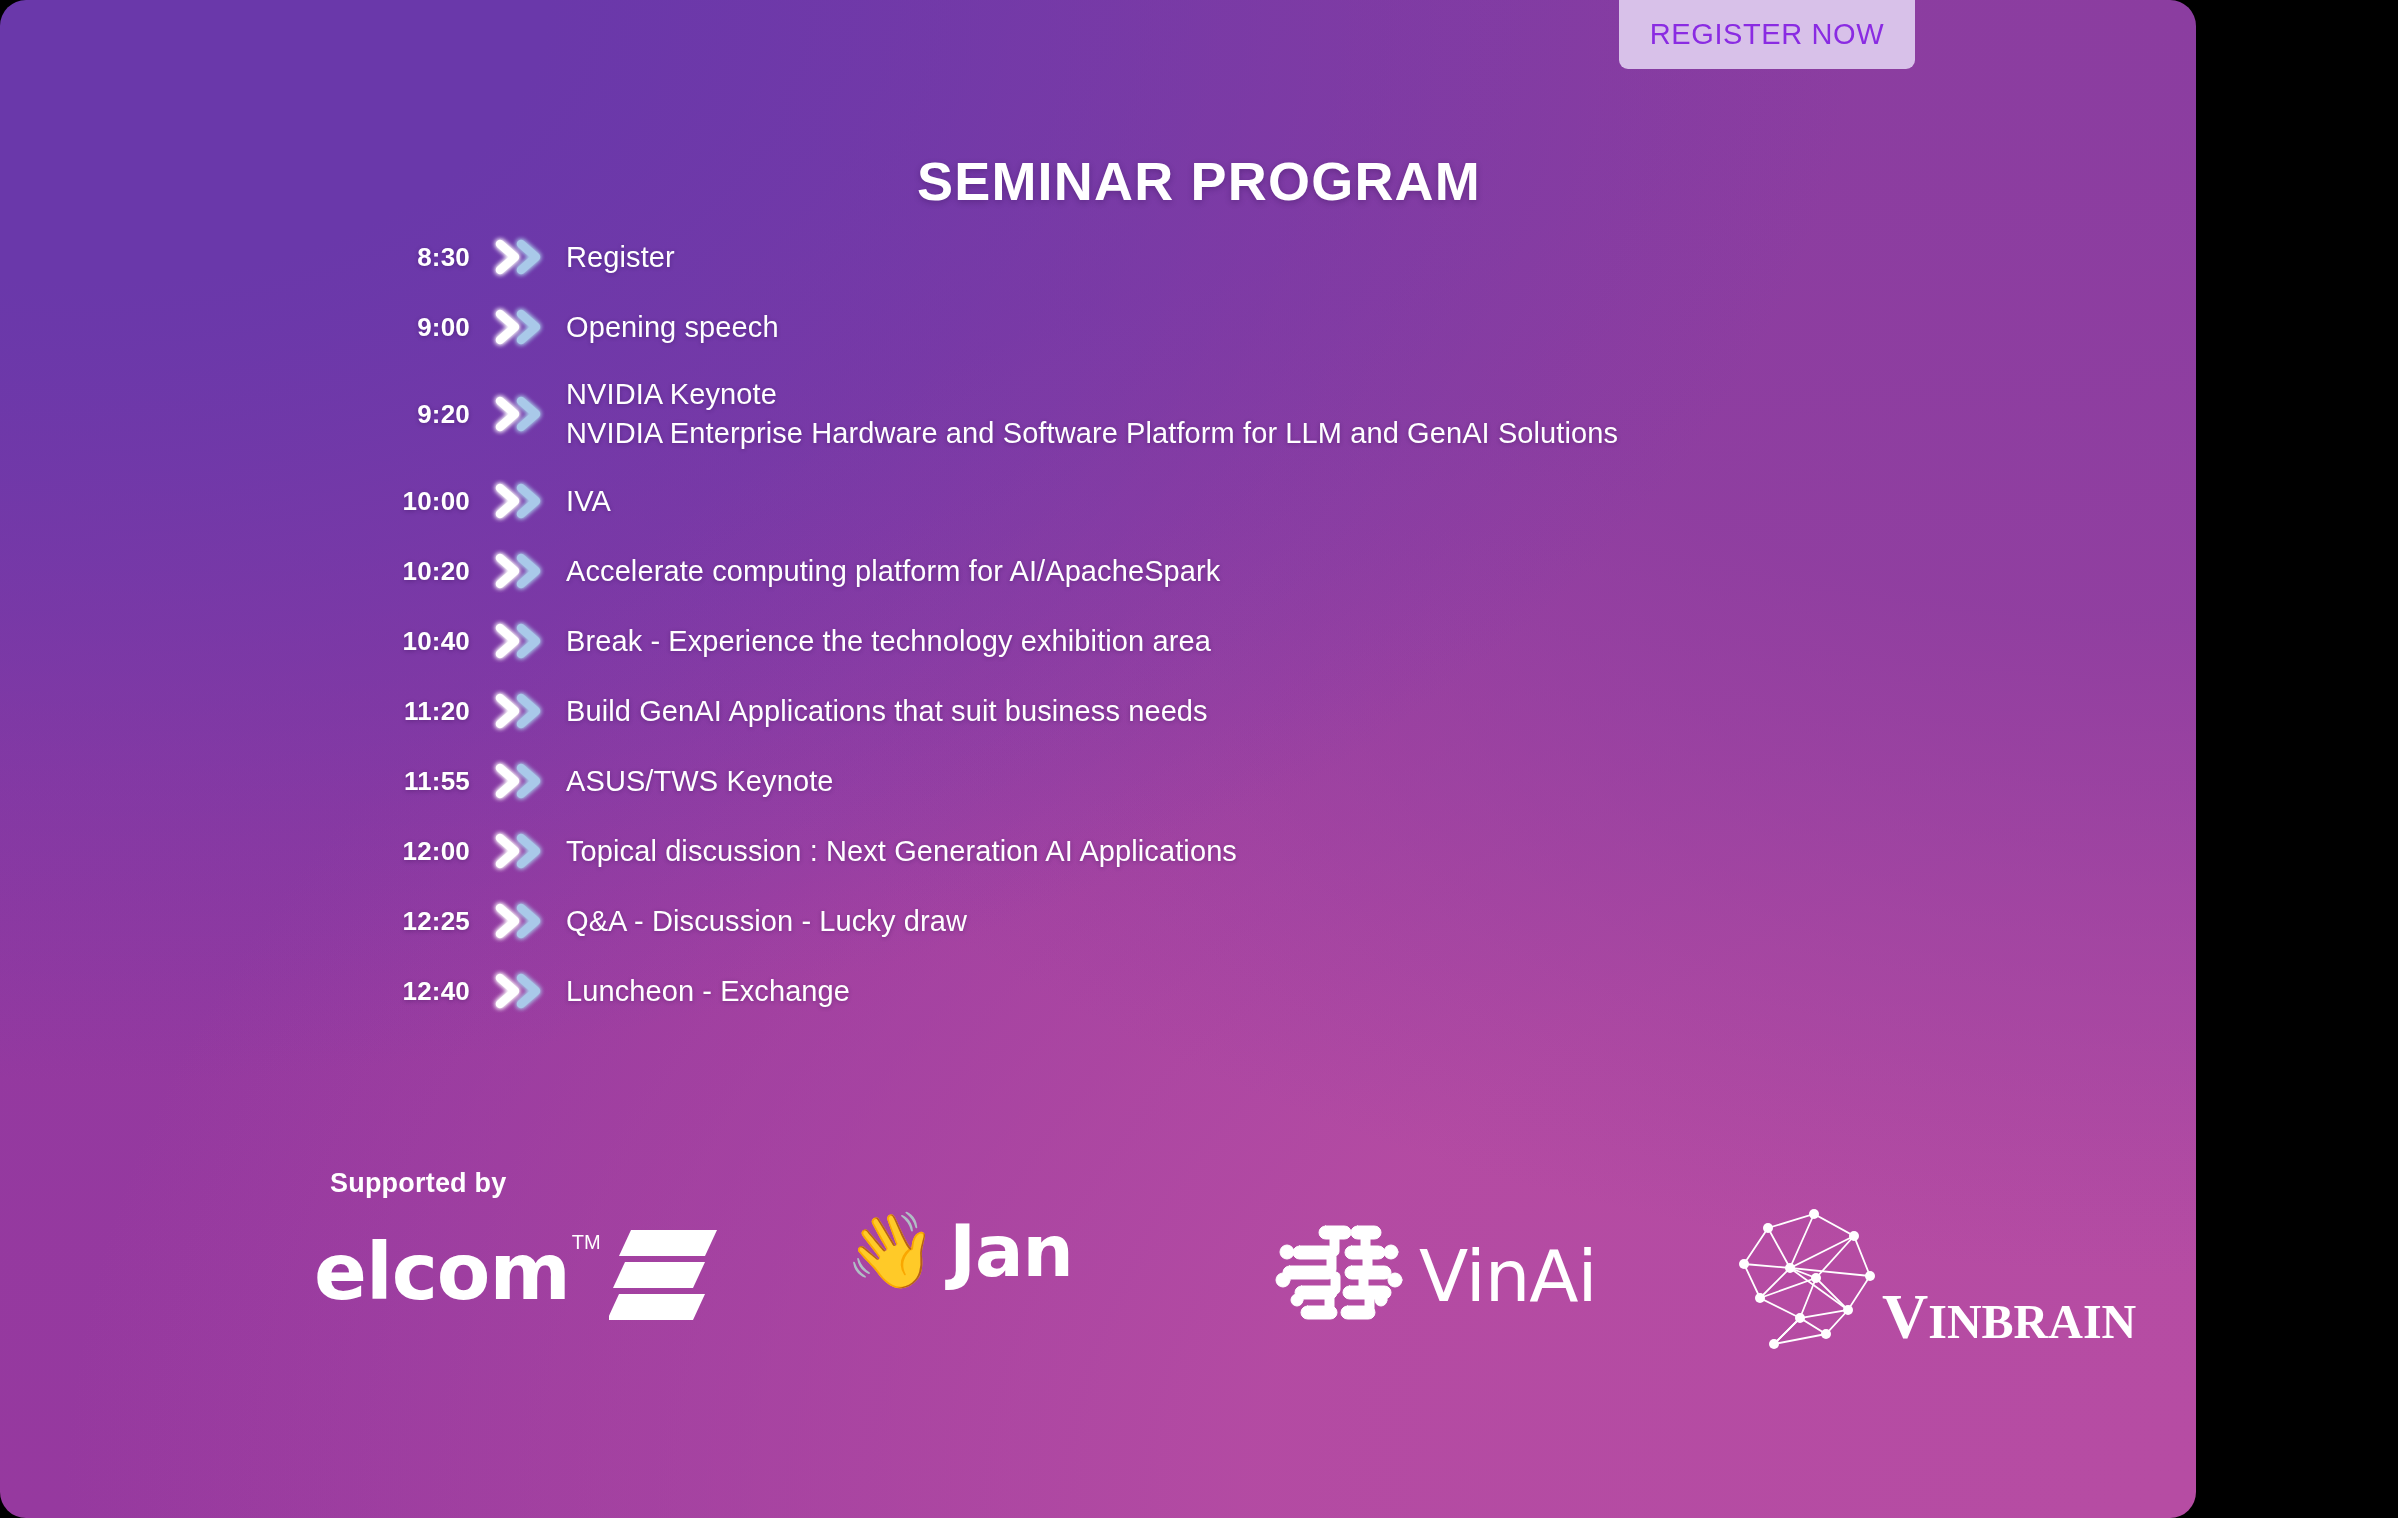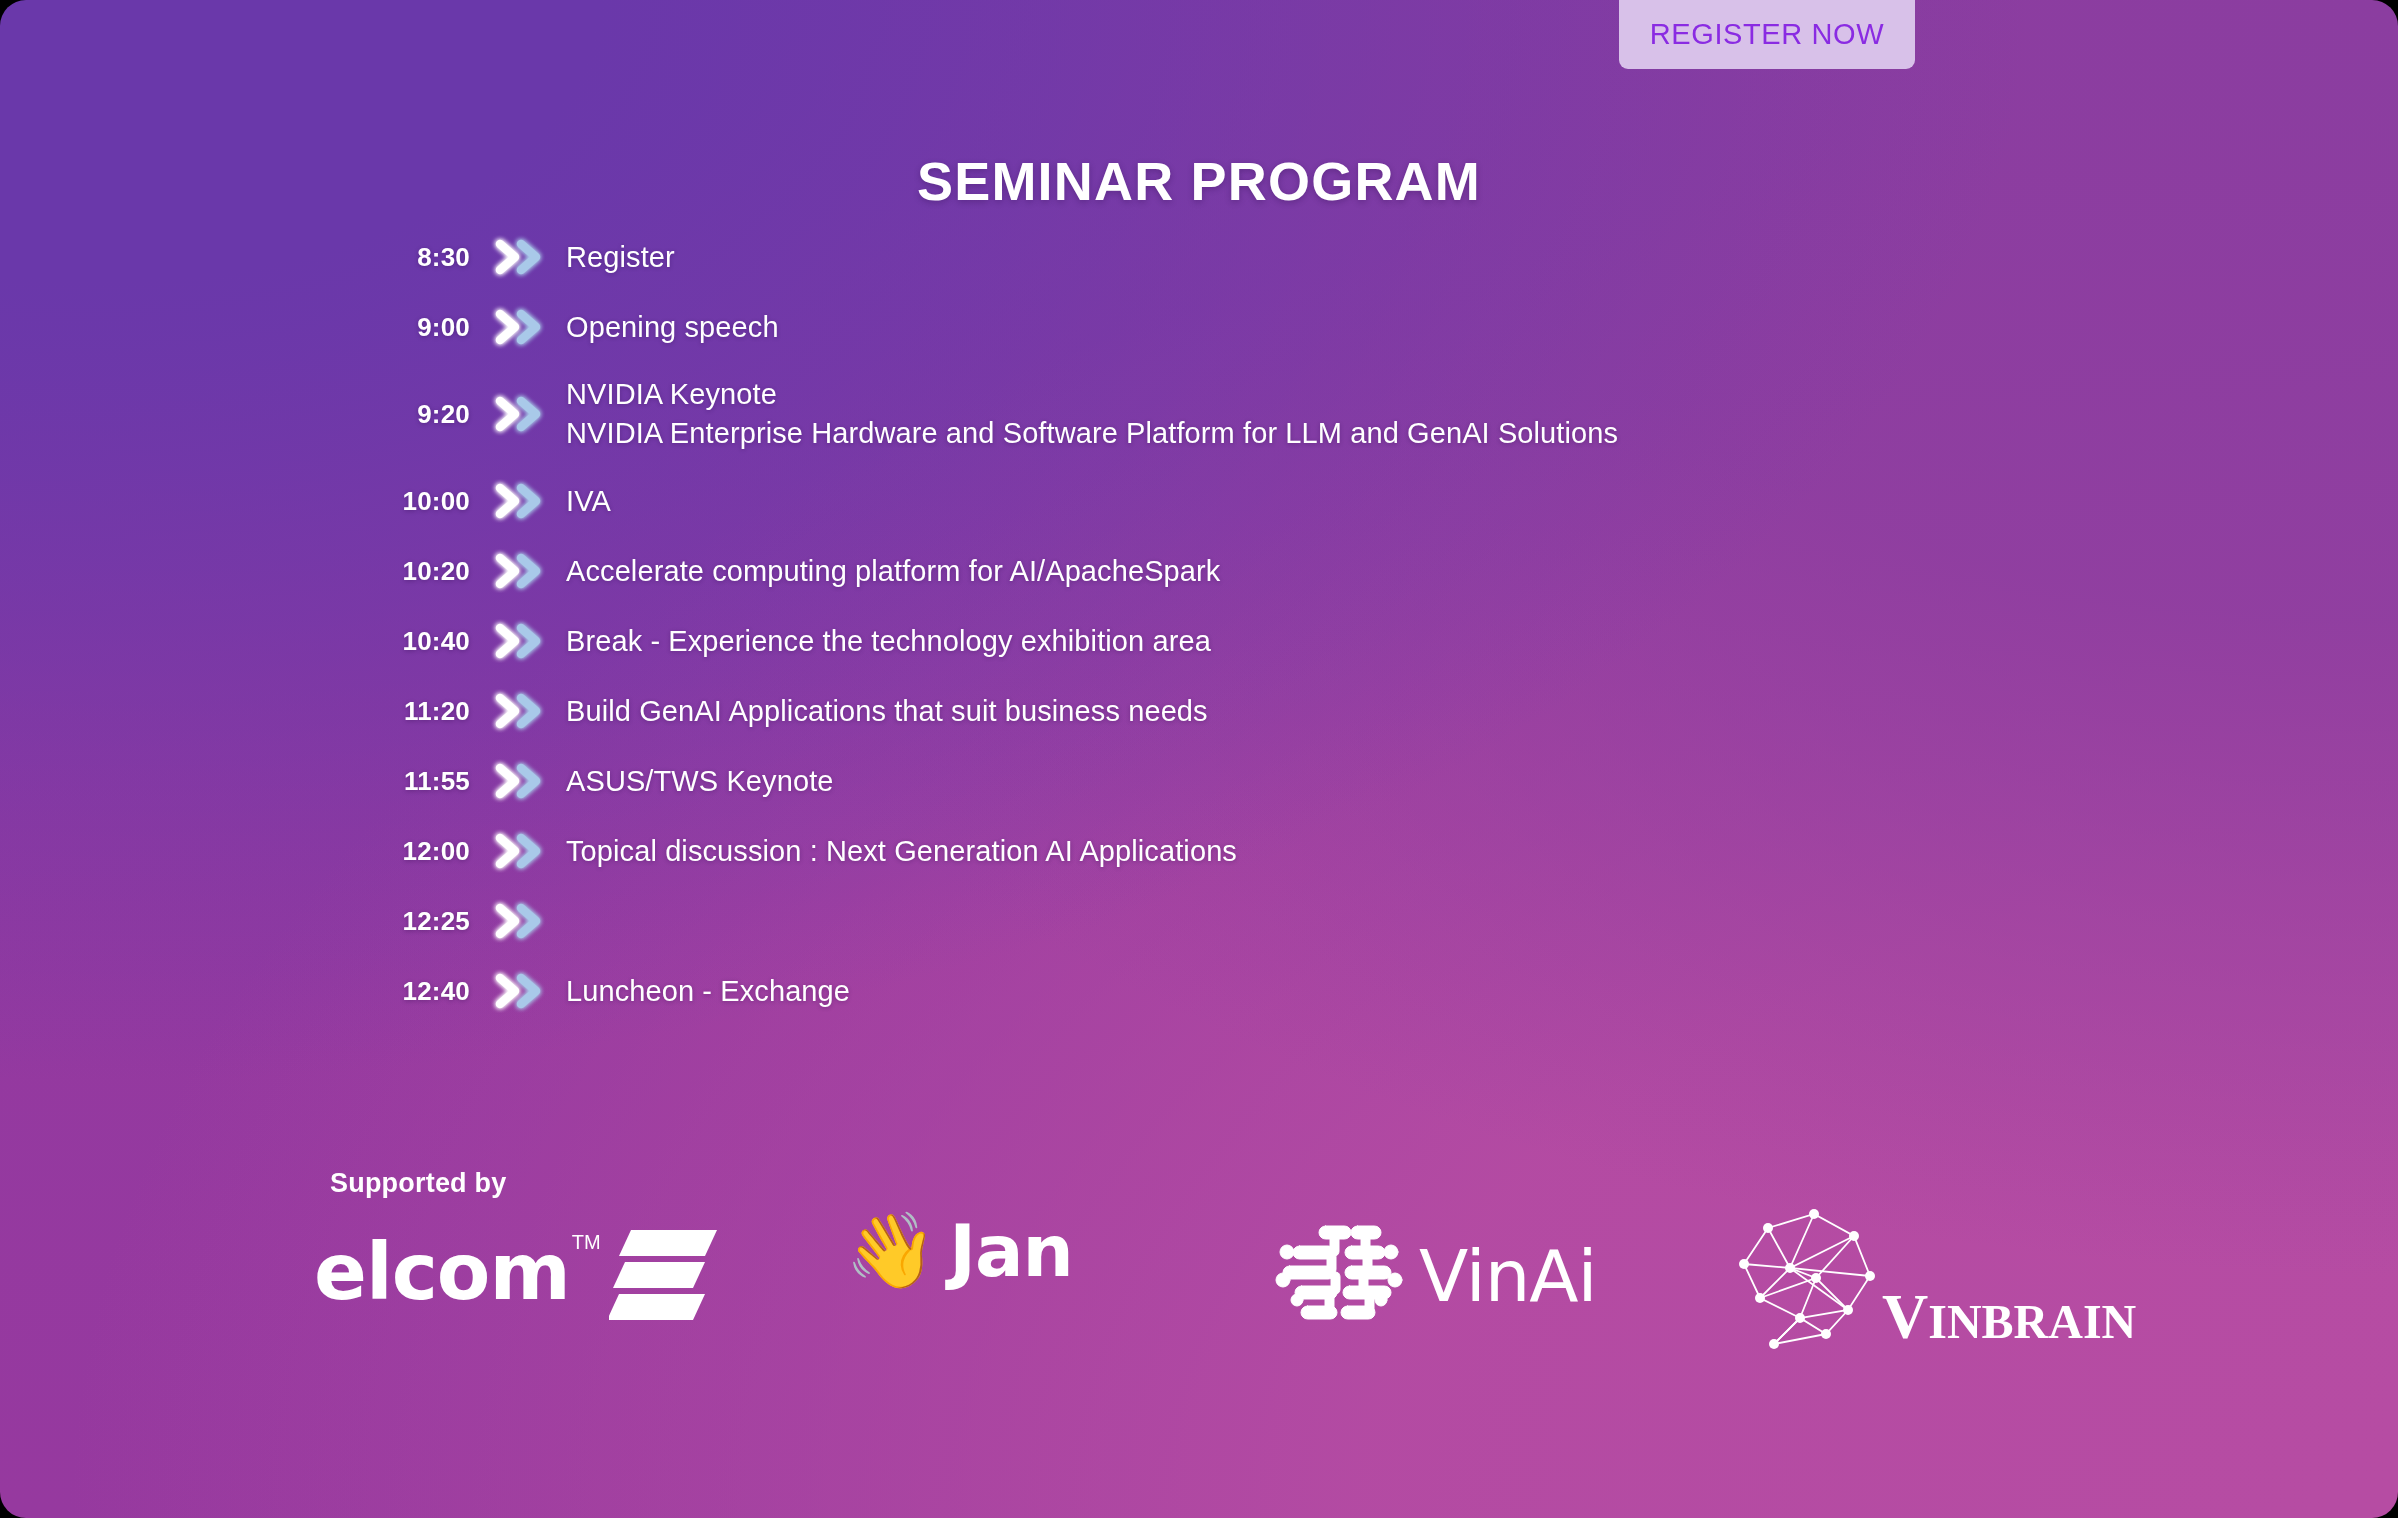--- a/index.html
+++ b/index.html
@@ -10,21 +10,21 @@
   body {
     width: 2398px;
     height: 1518px;
     overflow: hidden;
     font-family: "Liberation Sans", sans-serif;
   }
 
   
   #poster {
     position: relative;
-    width: 2398px;
+    width: 2196px;
     height: 1518px;
     box-sizing: border-box;
     border-radius: 26px;
     overflow: hidden;
     background:
       radial-gradient(130% 115% at 4% 0%,   #6A38AA 0%,   #6A38AA 16%, rgba(106,56,170,0) 62%),
       radial-gradient(120% 120% at 100% 0%, #8B3DA0 0%,   rgba(139,61,160,0.85) 34%, rgba(139,61,160,0) 70%),
       radial-gradient(135% 130% at 100% 100%, #B64CA3 0%, rgba(182,76,163,0.9) 32%, rgba(182,76,163,0) 72%),
       radial-gradient(140% 130% at 0% 100%, #96399F 0%,   rgba(150,57,159,0.85) 38%, rgba(150,57,159,0) 75%),
       linear-gradient(135deg, #6A38AA 0%, #8C3BA4 45%, #A8449F 72%, #B74CA4 100%);
@@ -404,20 +404,21 @@
                   <feMergeNode in="SourceGraphic"></feMergeNode>
                 </feMerge>
               </filter>
             </defs>
             <g filter="url(#glow)" fill="none" stroke-width="8.5" stroke-linecap="round" stroke-linejoin="round">
               <polyline points="9,9 24,22 9,35" stroke="#FFFFFF"></polyline>
               <polyline points="30,9 45,22 30,35" stroke="#A9C9E9"></polyline>
             </g>
           </svg>
         </div>
+        <div class="sched-text"><span>Q&amp;A - Discussion - Lucky draw</span></div>
       </div>
       <div class="sched-row">
         <div class="sched-time">12:40</div>
         <div class="sched-arrow">
           <svg width="54" height="44" viewBox="0 0 54 44">
             <defs>
               <filter id="glow" x="-60%" y="-60%" width="220%" height="220%">
                 <feGaussianBlur stdDeviation="2.6" result="b"></feGaussianBlur>
                 <feMerge>
                   <feMergeNode in="b"></feMergeNode>

